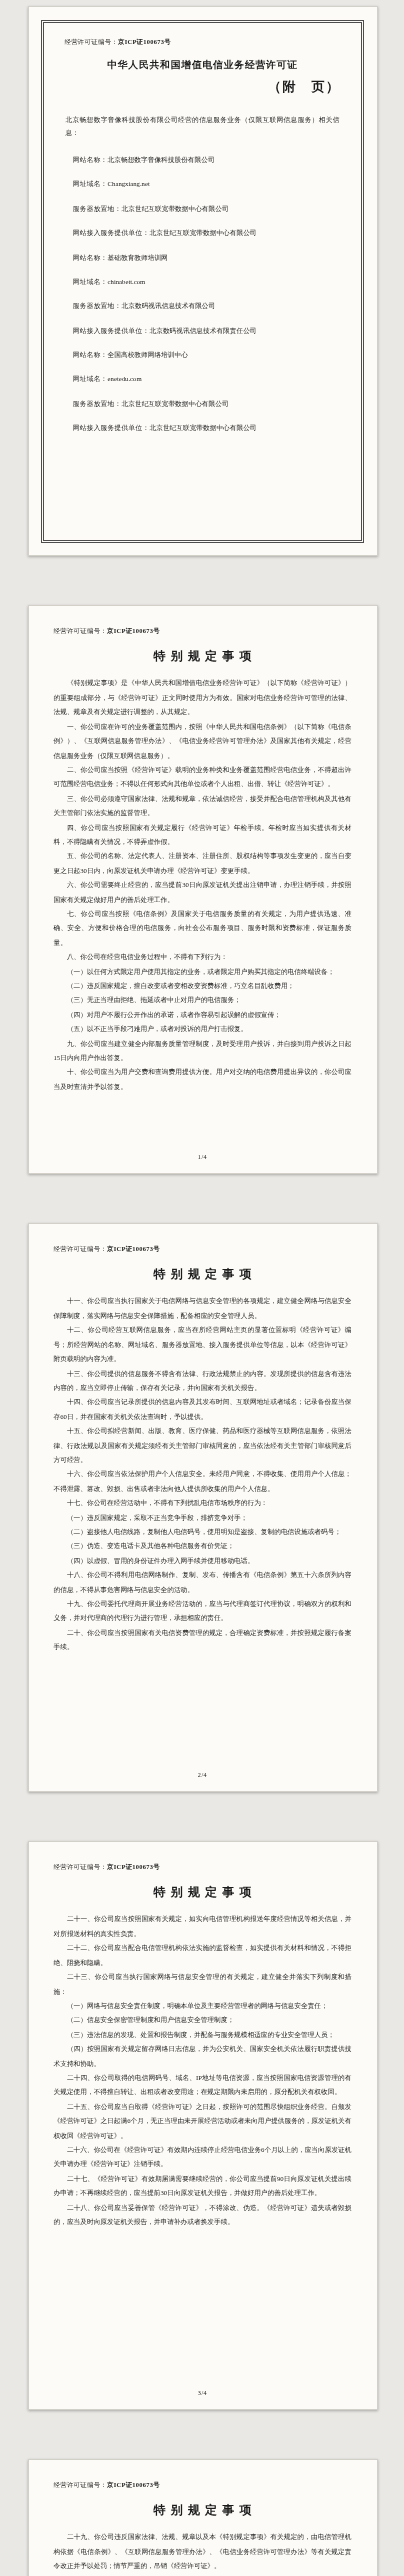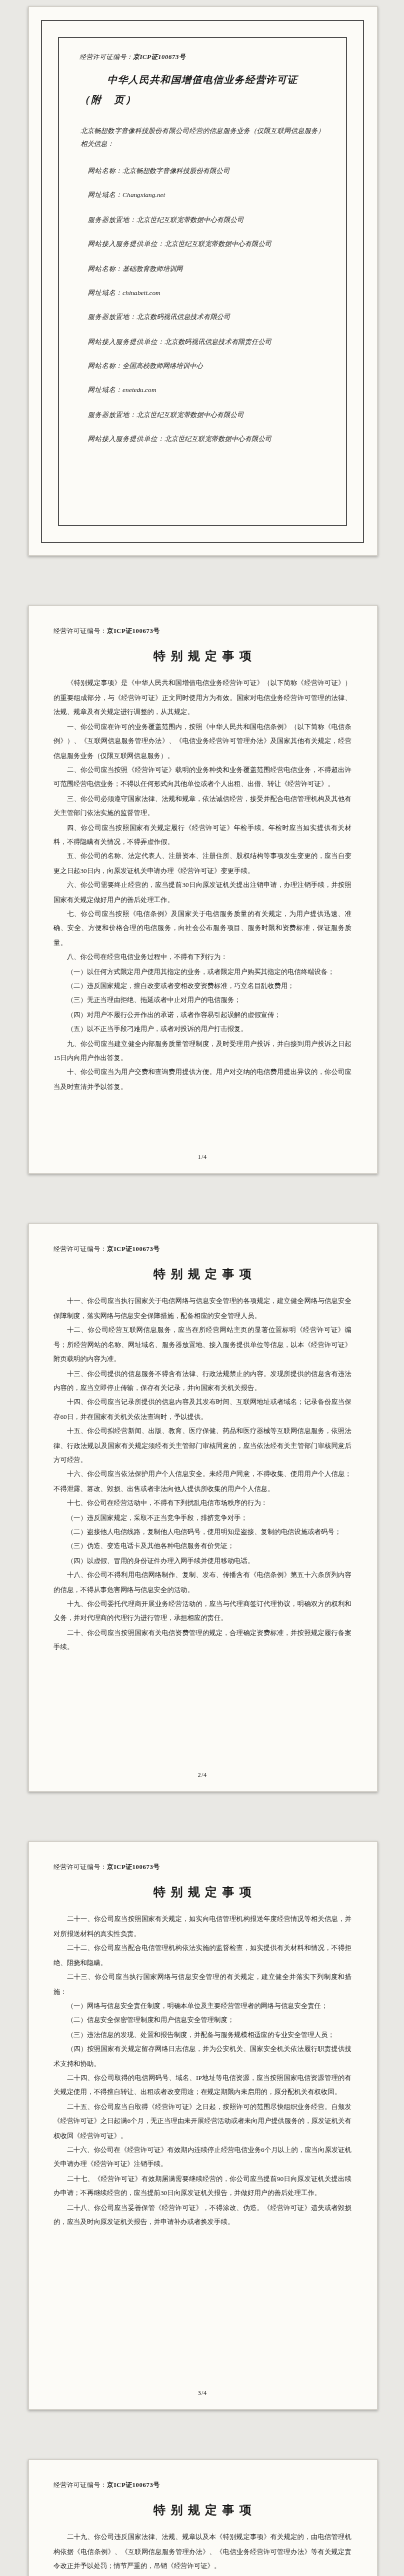--- a/index.html
+++ b/index.html
@@ -17,26 +17,26 @@
     background:#fcfbf7;
     border:0.5px solid #d3d0c9;
     box-shadow:0 0.5px 2.6px rgba(0,0,0,.28);
     box-sizing:border-box;
     position:relative;
   }
   .prov-pages > section:last-of-type{margin-bottom:0;}
 
   
   .cert{height:550px;padding:12.4px;}
-  .frame-outer{border:1px solid #4d4d4d;height:100%;box-sizing:border-box;padding:16px;font-style:italic;}
+  .frame-outer{border:1px solid #4d4d4d;height:100%;box-sizing:border-box;padding:1px;}
   .frame-inner{border:0.5px solid #4d4d4d;height:100%;box-sizing:border-box;padding:14.4px 20.6px;overflow:hidden;}
   .cert-no{font-size:6.4px;margin:1px 0 12.4px;letter-spacing:0.3px;}
   .cert-no .num{font-weight:bold;}
   .cert-title{font-size:9.8px;font-weight:bold;text-align:center;letter-spacing:0.8px;margin:1px 0 5.2px;}
-  .cert-sub{text-align:left;font-size:10px;font-weight:bold;letter-spacing:1.5px;margin:0 0 18.5px;}
+  .cert-sub{text-align:right;font-size:13px;font-weight:bold;letter-spacing:1.5px;margin:0 0 18.5px;}
   .cert-intro{font-size:6.7px;line-height:1.9;margin:0 1px 15.5px;text-align:justify;}
   .entries{list-style:none;margin:0;padding:0 2.1px 0 8.2px;}
   .entries li{font-size:6.7px;line-height:1.55;margin-bottom:14px;text-align:left;}
   .entries .entry-label{letter-spacing:0.3px;}
 
   
   .prov{height:569px;padding:20.6px 25px 31px;}
   .prov-header{font-size:6.4px;margin-bottom:12.4px;letter-spacing:0.3px;}
   .prov-header .num{font-weight:bold;}
   .prov-title{font-size:12px;font-weight:bold;text-align:center;letter-spacing:5.2px;padding-left:5.2px;margin:0 0 11.3px;}

